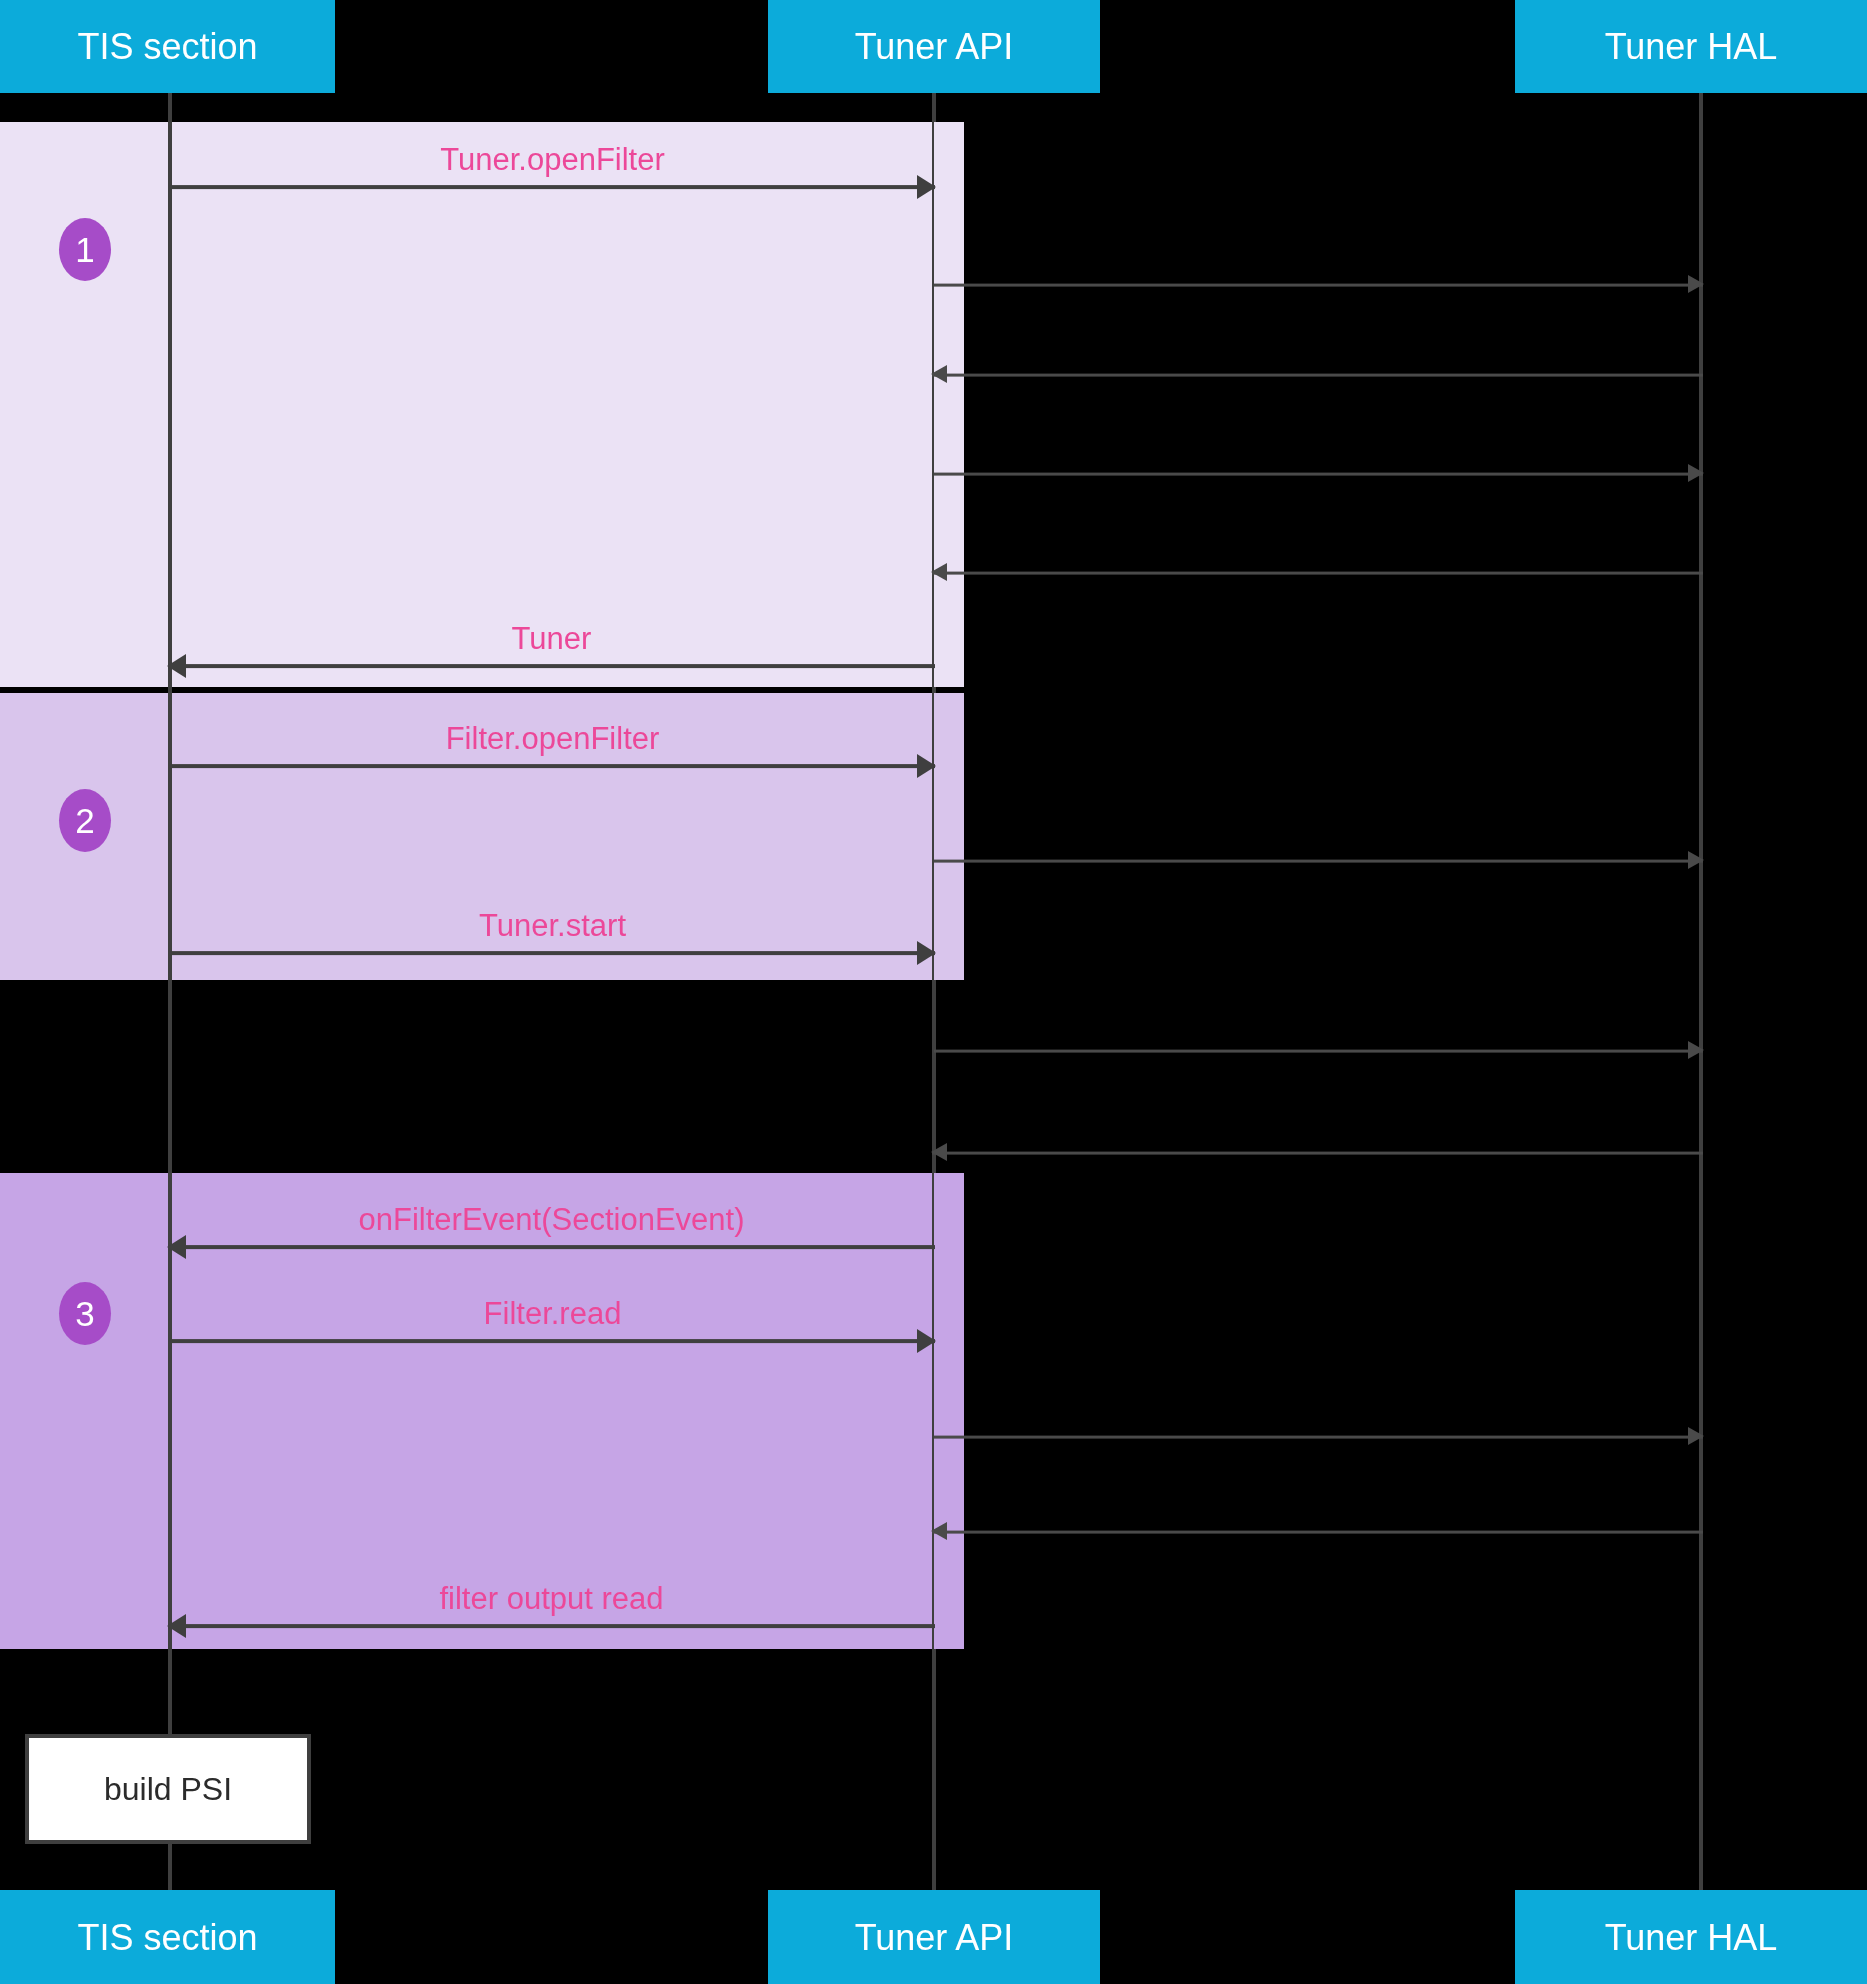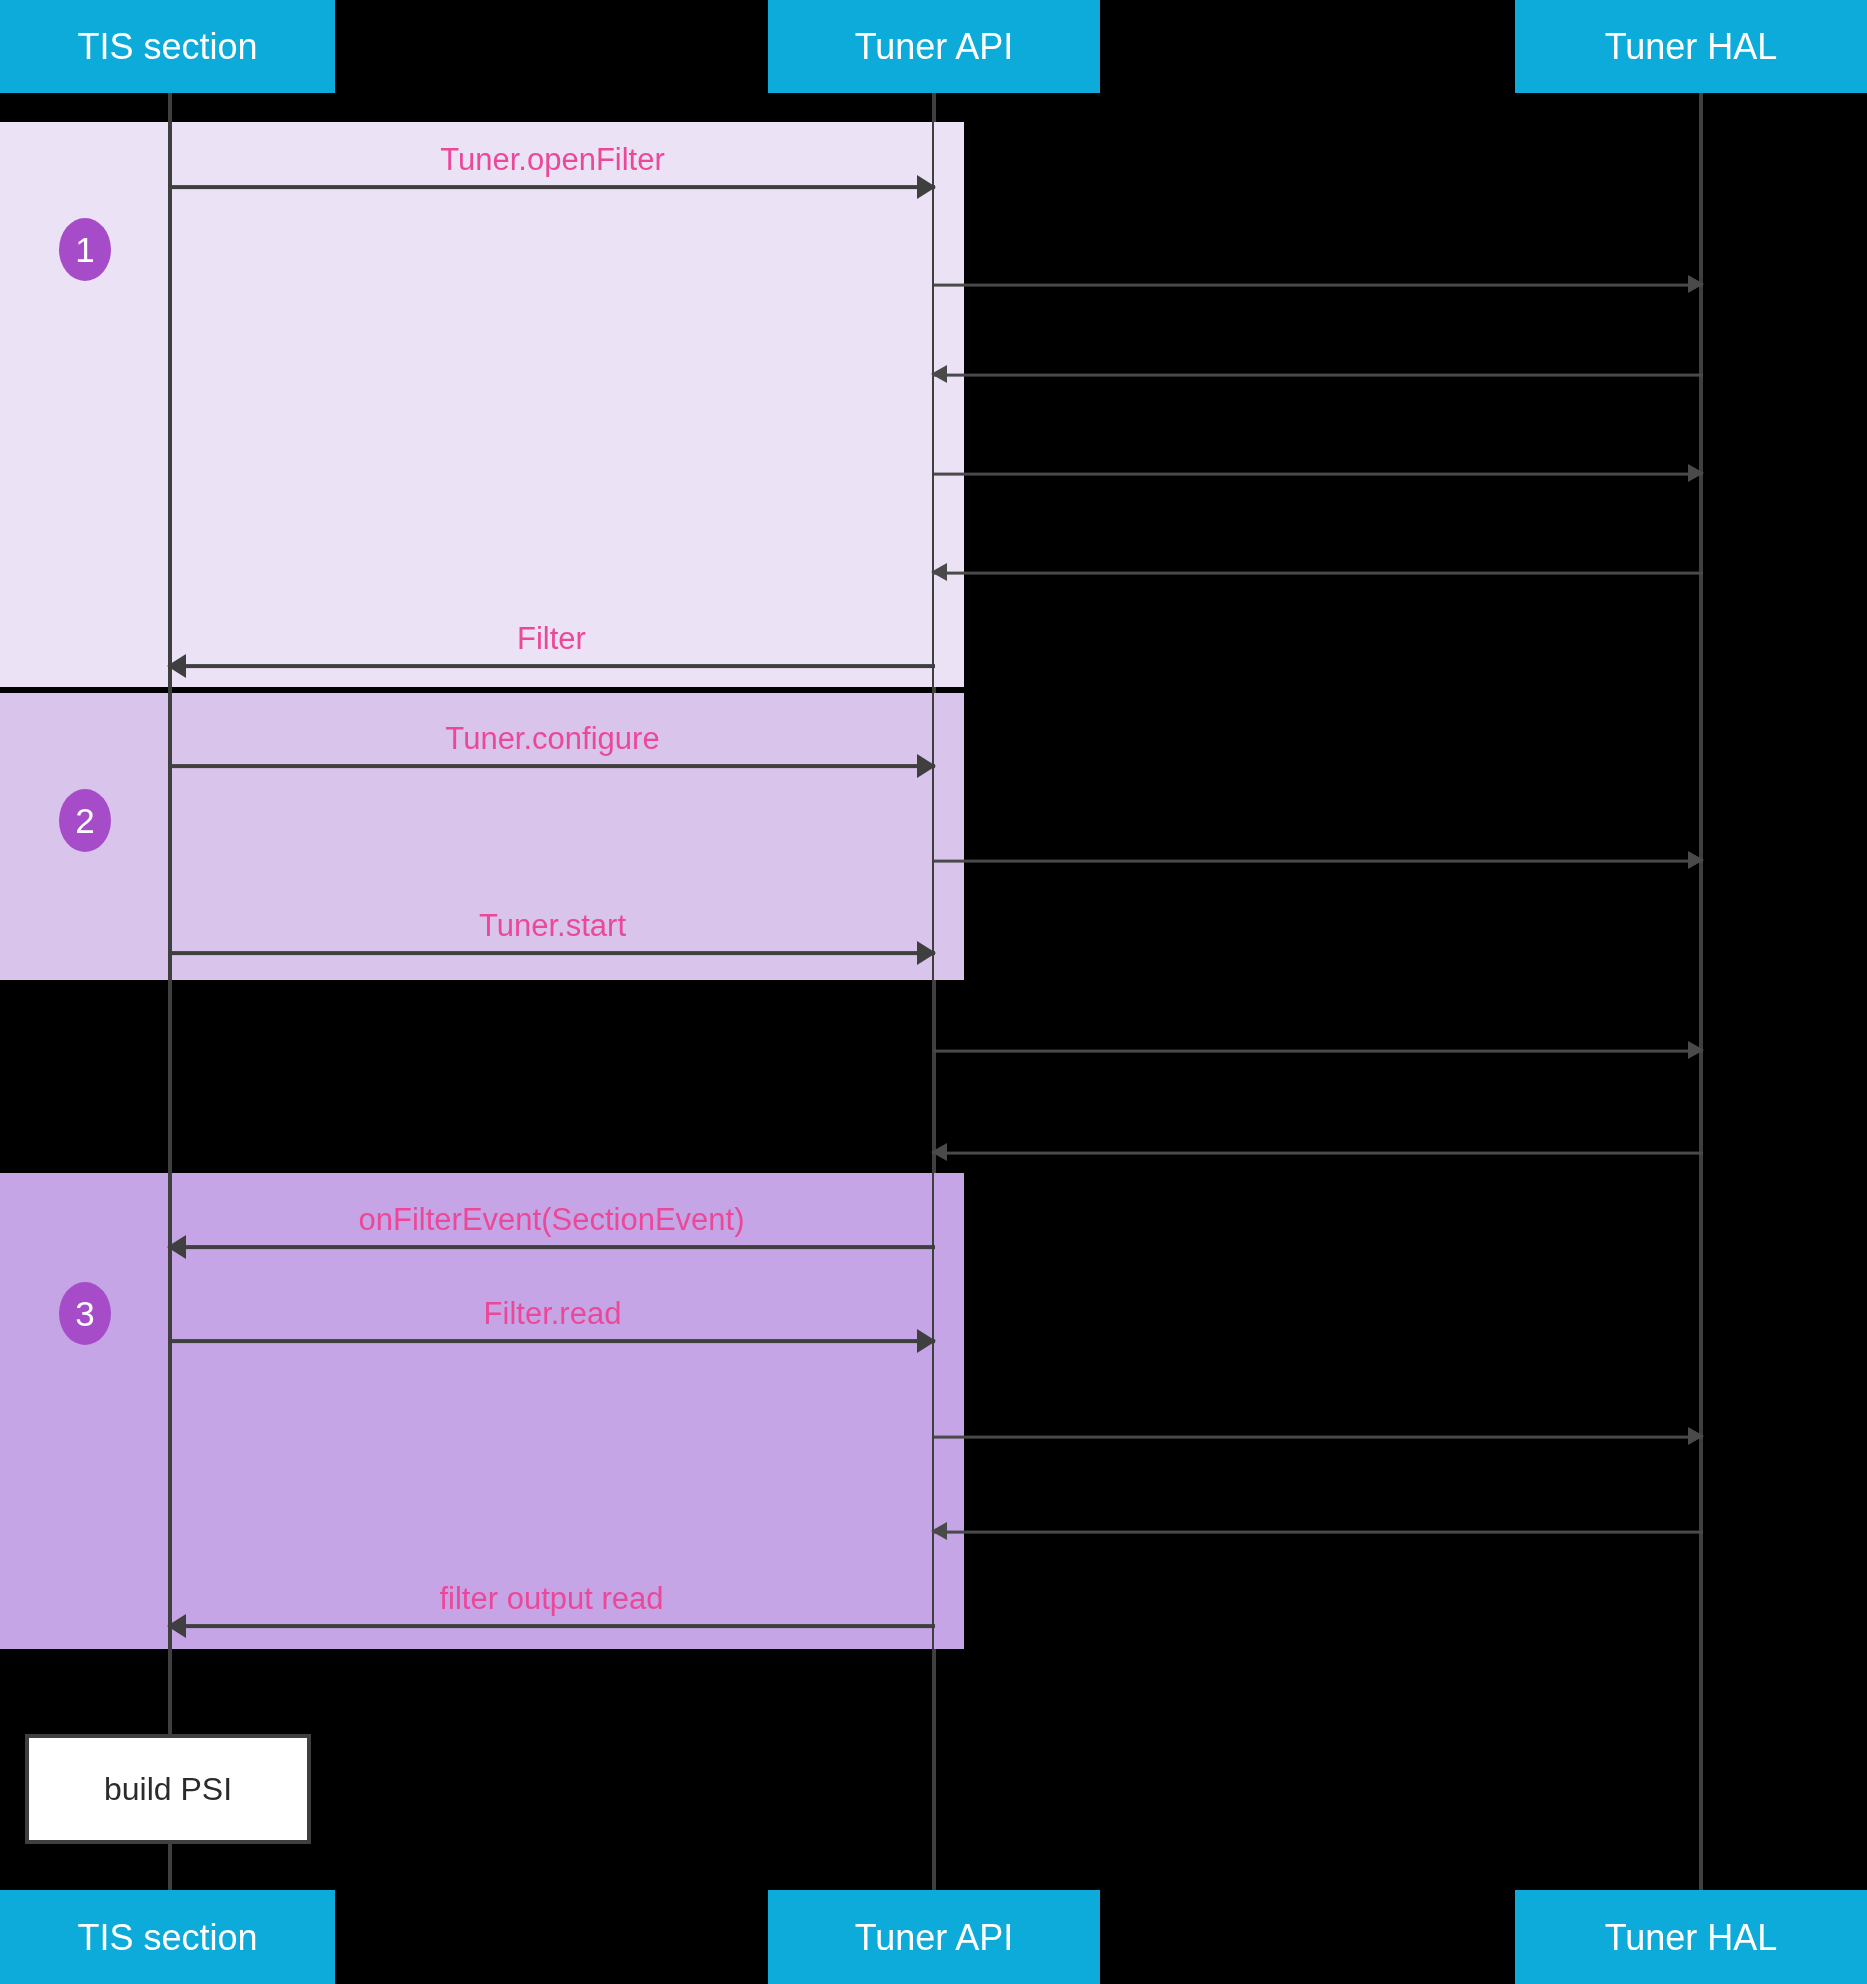--- a/index.html
+++ b/index.html
@@ -171,27 +171,27 @@
   </div>
 
   <div class="msg thin left" style="left:932px;width:771px;top:573px;">
     <div class="shaft"></div>
     <div class="head"></div>
   </div>
 
   <div class="msg left" style="left:168px;width:767px;top:666px;">
     <div class="shaft"></div>
     <div class="head"></div>
-    <div class="label">Filter</div>
+    <div class="label">Tuner</div>
   </div>
 
   <div class="msg right" style="left:170px;width:765px;top:766px;">
     <div class="shaft"></div>
     <div class="head"></div>
-    <div class="label">Tuner.configure</div>
+    <div class="label">Filter.openFilter</div>
   </div>
 
   <div class="msg thin right" style="left:934px;width:769px;top:861px;">
     <div class="shaft"></div>
     <div class="head"></div>
   </div>
 
   <div class="msg right" style="left:170px;width:765px;top:953px;">
     <div class="shaft"></div>
     <div class="head"></div>

